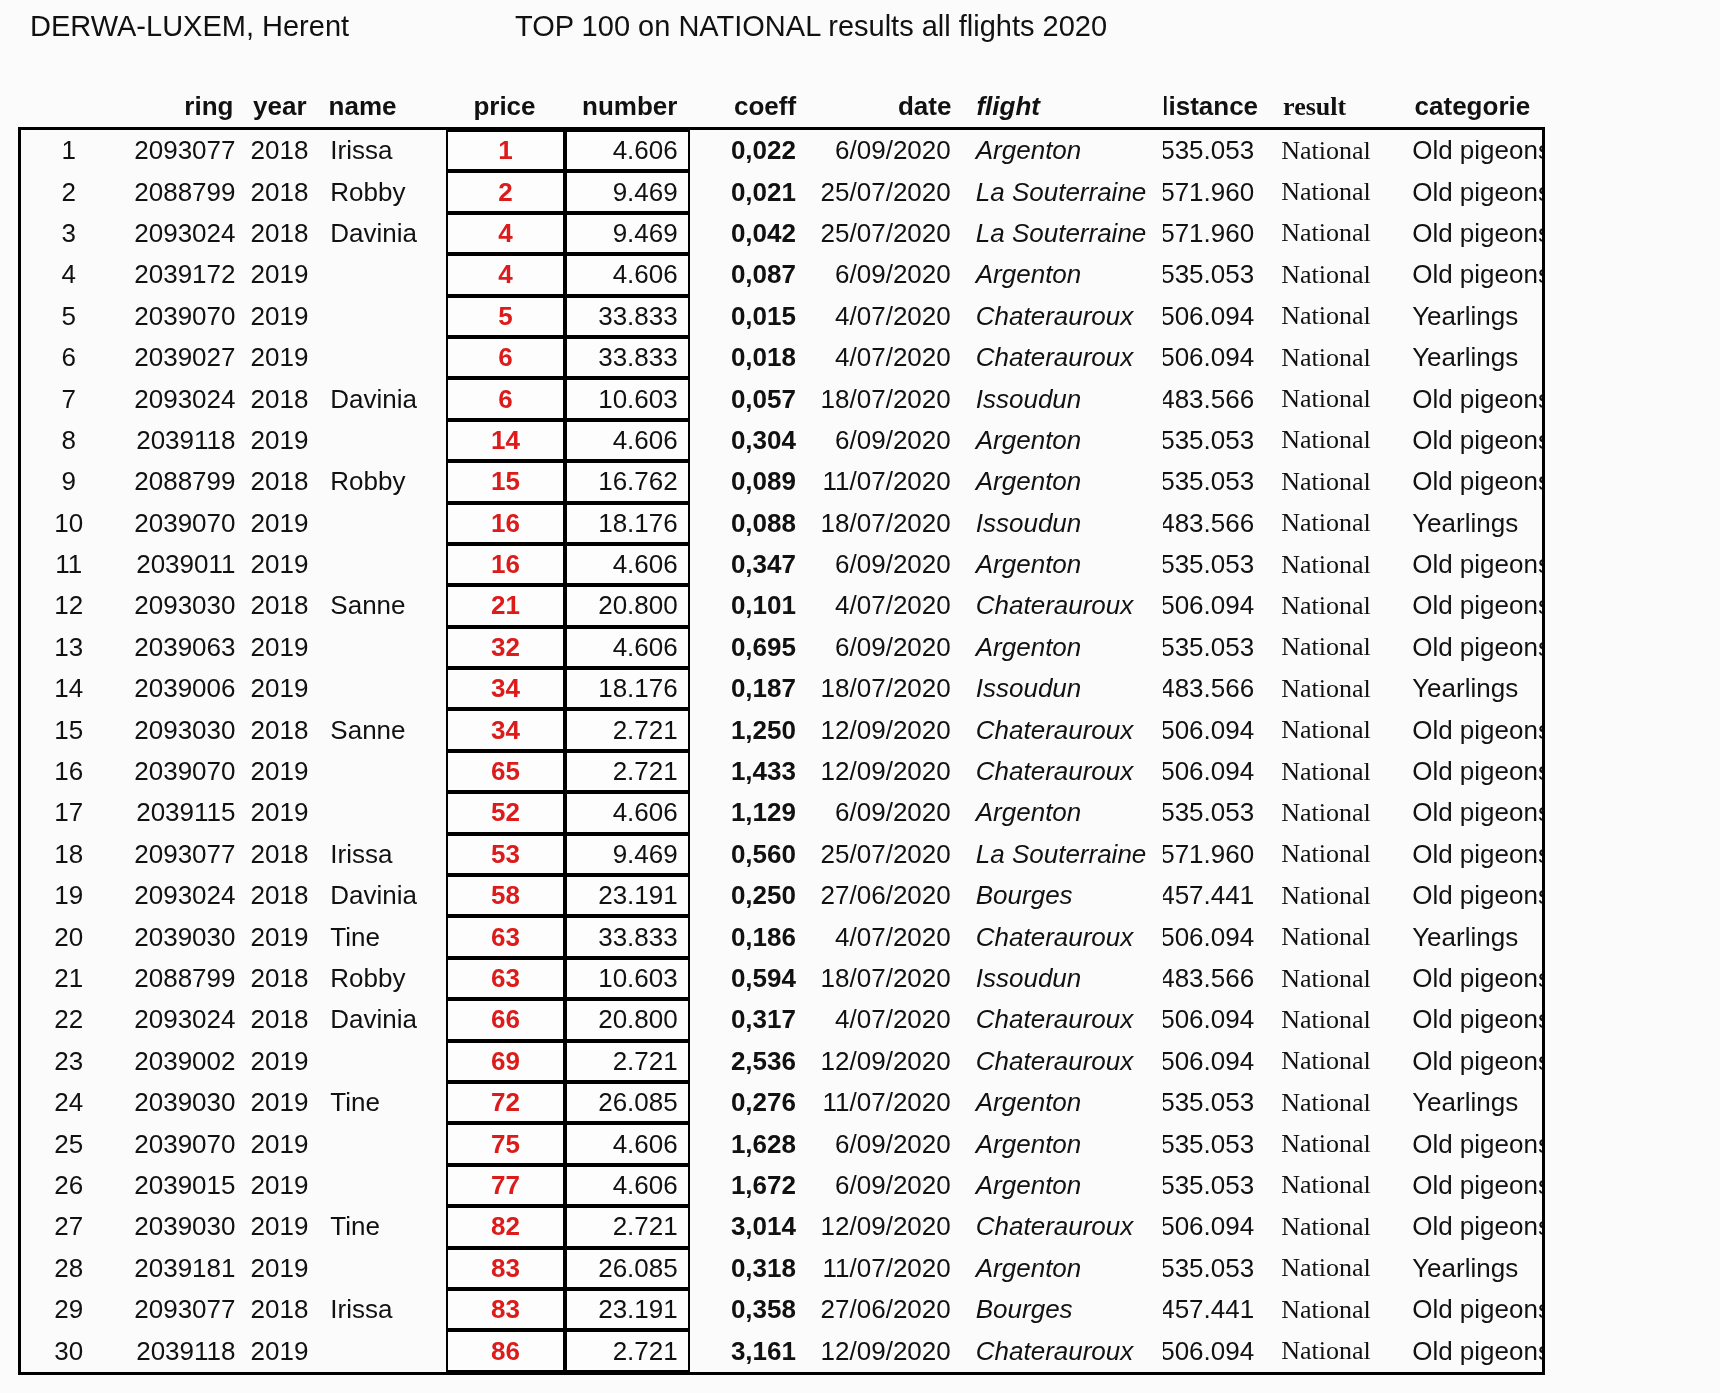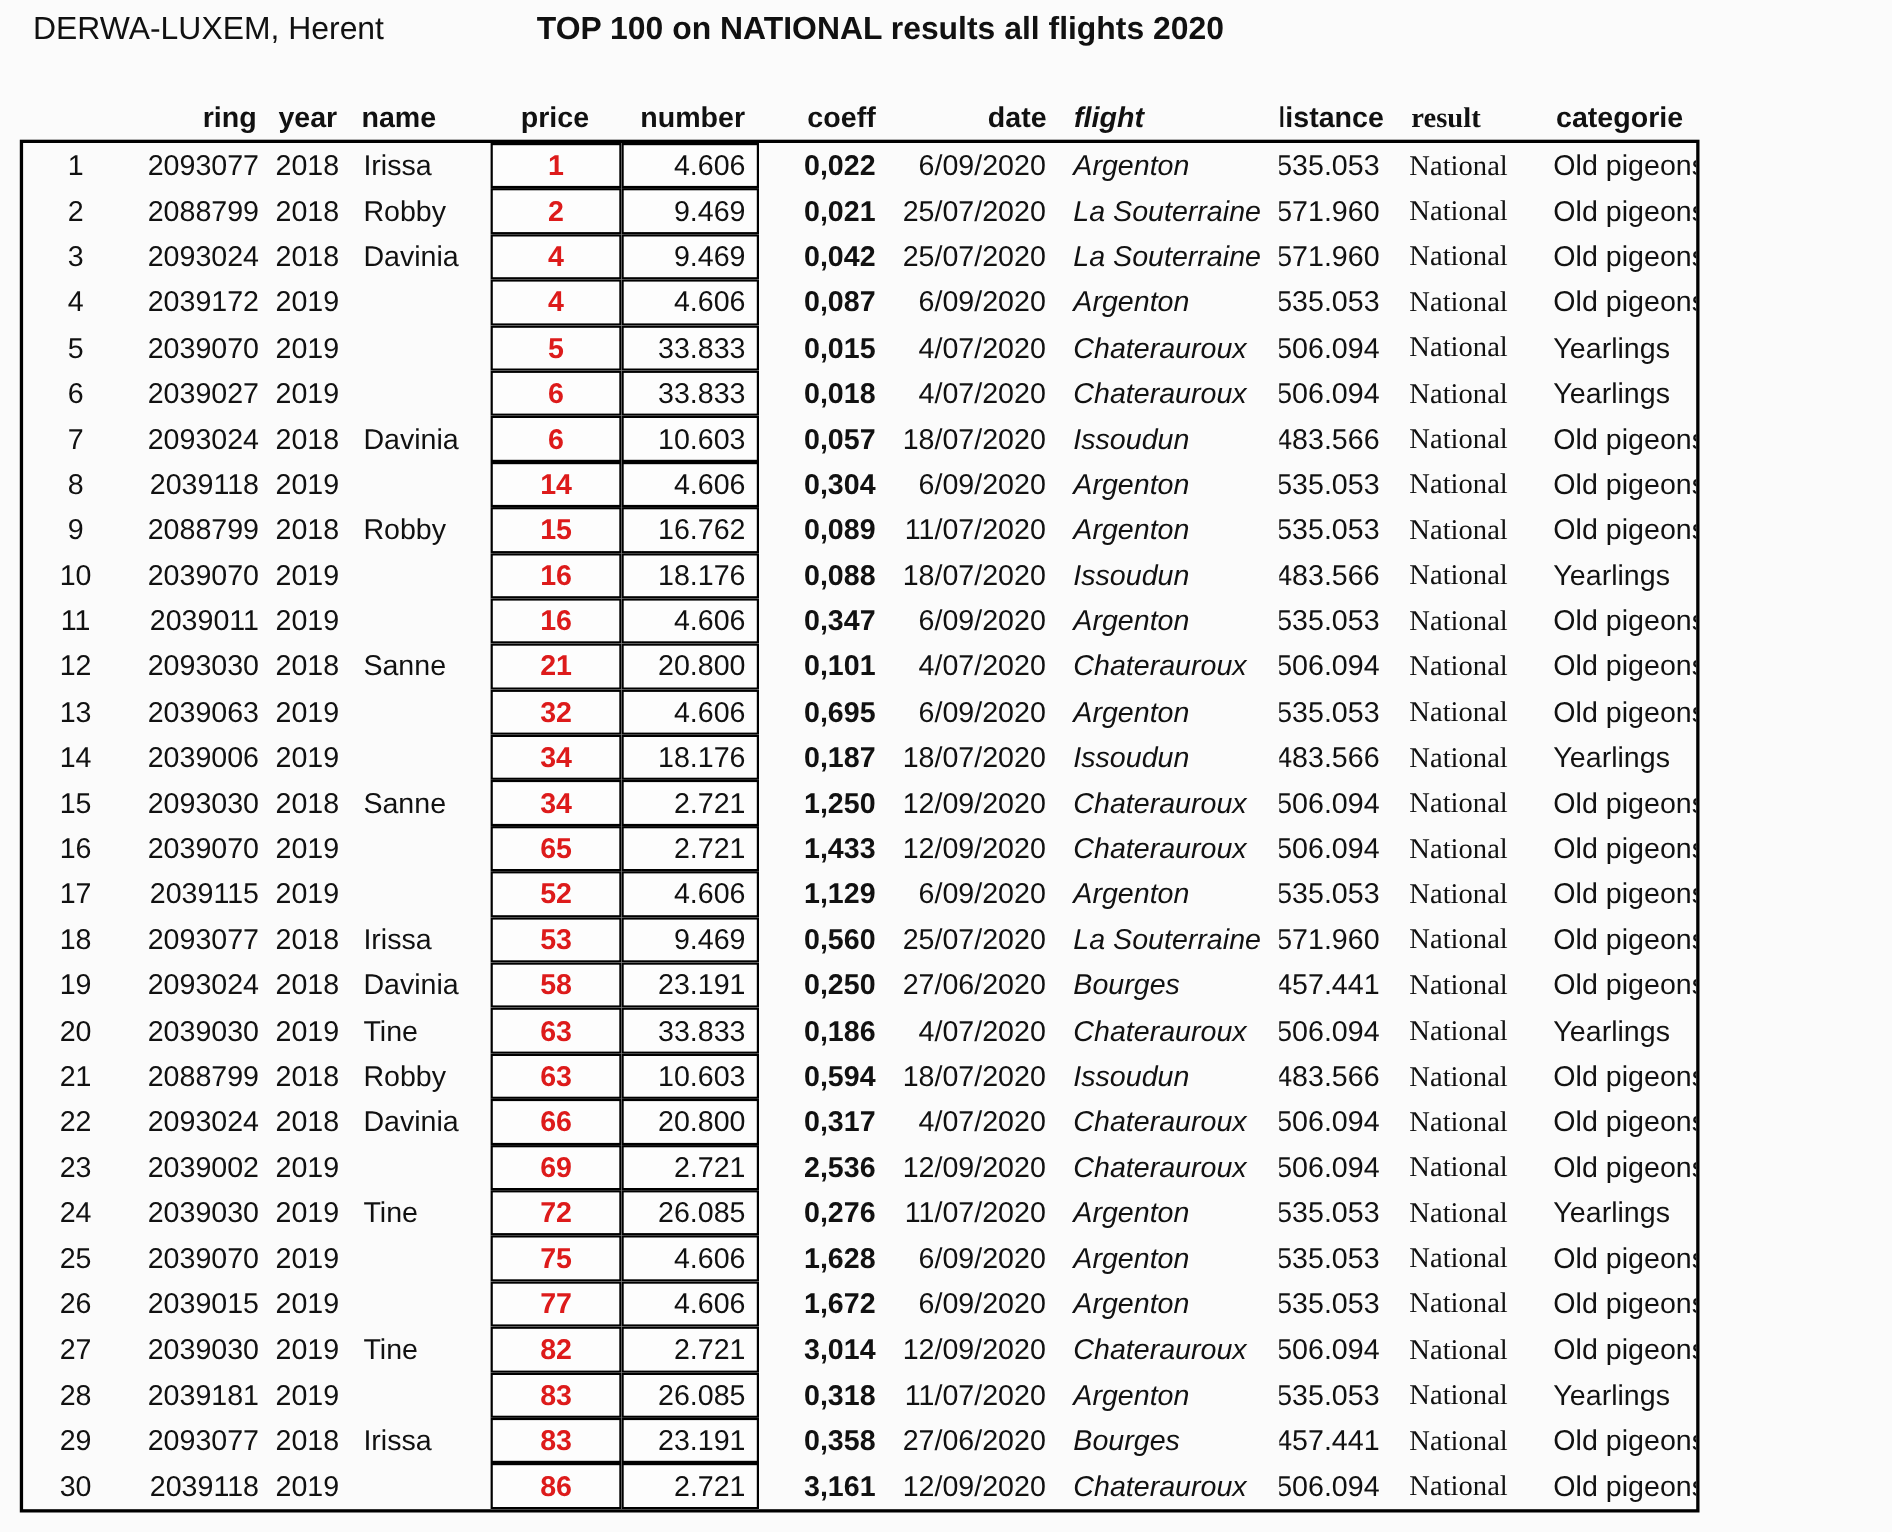--- a/index.html
+++ b/index.html
@@ -26,24 +26,24 @@
   .owner-title {
     position: absolute;
     left: 30px;
     top: 0;
     font-size: 29px;
     font-weight: normal;
     white-space: nowrap;
   }
   .main-title {
     position: absolute;
-    left: 488px;
+    left: 515px;
     top: 0;
     font-size: 29px;
-    font-weight: bold;
+    font-weight: normal;
     white-space: nowrap;
   }
   .header-row, .trow {
     display: flex;
     flex-direction: row;
     align-items: stretch;
   }
   .header-row {
     position: absolute;
     top: 82px;

